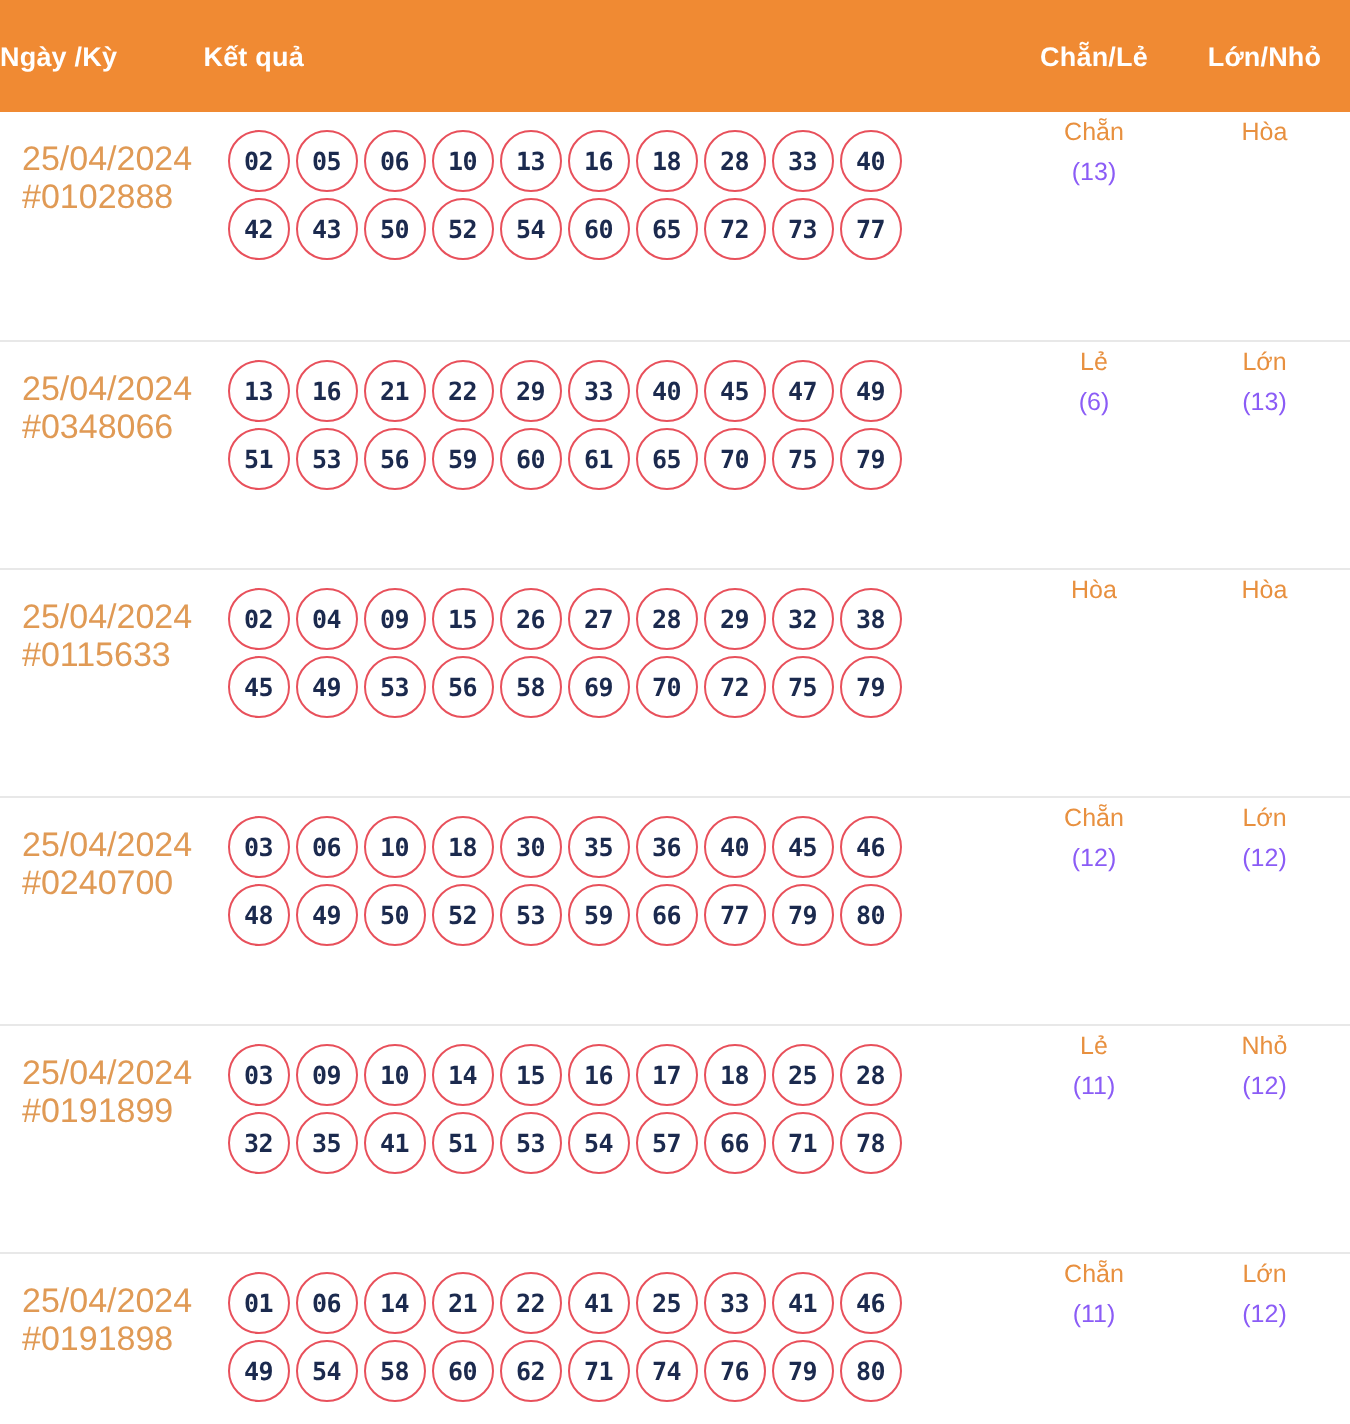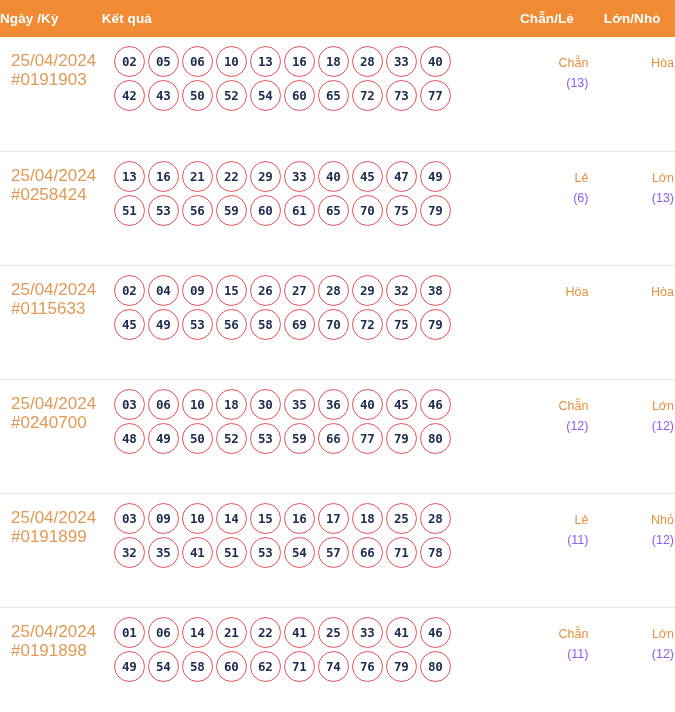--- a/index.html
+++ b/index.html
@@ -15,21 +15,21 @@
   }
 
   .results-table {
     width: 675px;
     border-collapse: collapse;
   }
 
   
   .table-header {
     background: #f08a33;
-    height: 37px;
+    height: 56px;
   }
   .table-header th {
     color: #ffffff;
     font-size: 13.5px;
     font-weight: bold;
     letter-spacing: 0.1px;
     padding: 0;
     vertical-align: middle;
   }
   .th-date   { width: 92px;  text-align: left; padding-left: 11px; }
@@ -80,23 +80,23 @@
     color: #1b2a4e;
     font-family: "DejaVu Sans Mono", monospace;
     font-size: 12.5px;
     font-weight: bold;
     letter-spacing: -0.3px;
     background: #ffffff;
   }
 
   .cell-oe, .cell-bs {
     vertical-align: top;
-    padding-top: 16px;
+    padding-top: 0;
     width: 90px;
-    text-align: right;
+    text-align: center;
   }
   .verdict {
     display: block;
     color: #e8903f;
     font-size: 12.5px;
     line-height: 20px;
   }
   .verdict-count {
     display: block;
     color: #8b5cf6;
@@ -114,21 +114,21 @@
       <th class="th-date">Ngày /Kỳ</th>
       <th class="th-result">Kết quả</th>
       <th class="th-oe">Chẵn/Lẻ</th>
       <th class="th-bs">Lớn/Nhỏ</th>
     </tr>
   </thead>
   <tbody id="rows-body">
       <tr class="result-row">
         <td class="cell-date">
           <span class="date-text">25/04/2024</span>
-          <span class="draw-id">#0191903</span>
+          <span class="draw-id">#0102888</span>
         </td>
         <td class="cell-result">
           <div class="ball-line">
             <div class="ball">02</div>
             <div class="ball">05</div>
             <div class="ball">06</div>
             <div class="ball">10</div>
             <div class="ball">13</div>
             <div class="ball">16</div>
             <div class="ball">18</div>
@@ -153,21 +153,21 @@
           <span class="verdict">Chẵn</span>
           <span class="verdict-count">(13)</span>
         </td>
         <td class="cell-bs">
           <span class="verdict">Hòa</span>
         </td>
       </tr>
       <tr class="result-row">
         <td class="cell-date">
           <span class="date-text">25/04/2024</span>
-          <span class="draw-id">#0258424</span>
+          <span class="draw-id">#0348066</span>
         </td>
         <td class="cell-result">
           <div class="ball-line">
             <div class="ball">13</div>
             <div class="ball">16</div>
             <div class="ball">21</div>
             <div class="ball">22</div>
             <div class="ball">29</div>
             <div class="ball">33</div>
             <div class="ball">40</div>

